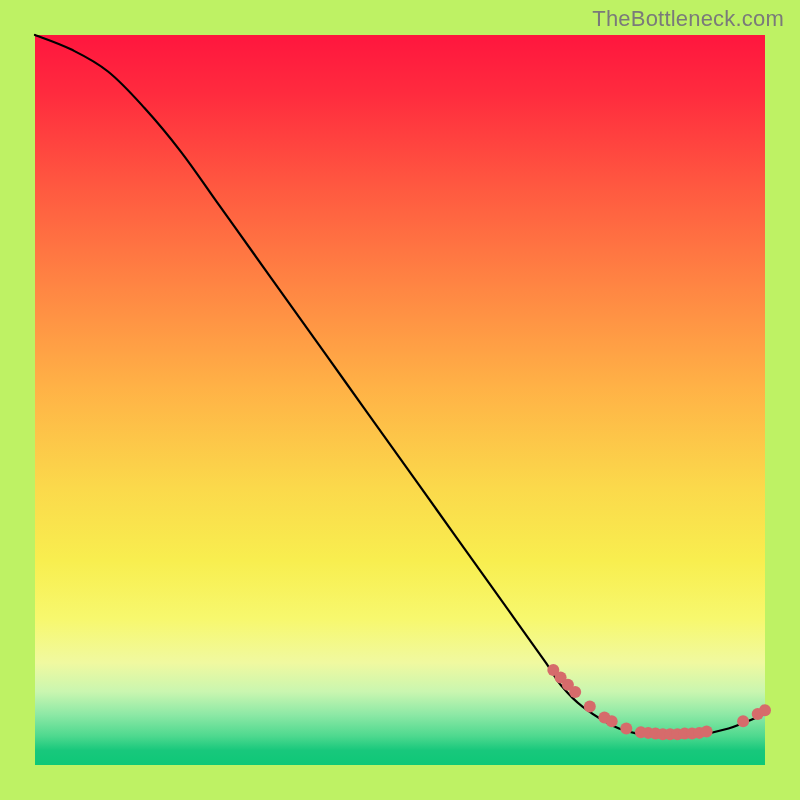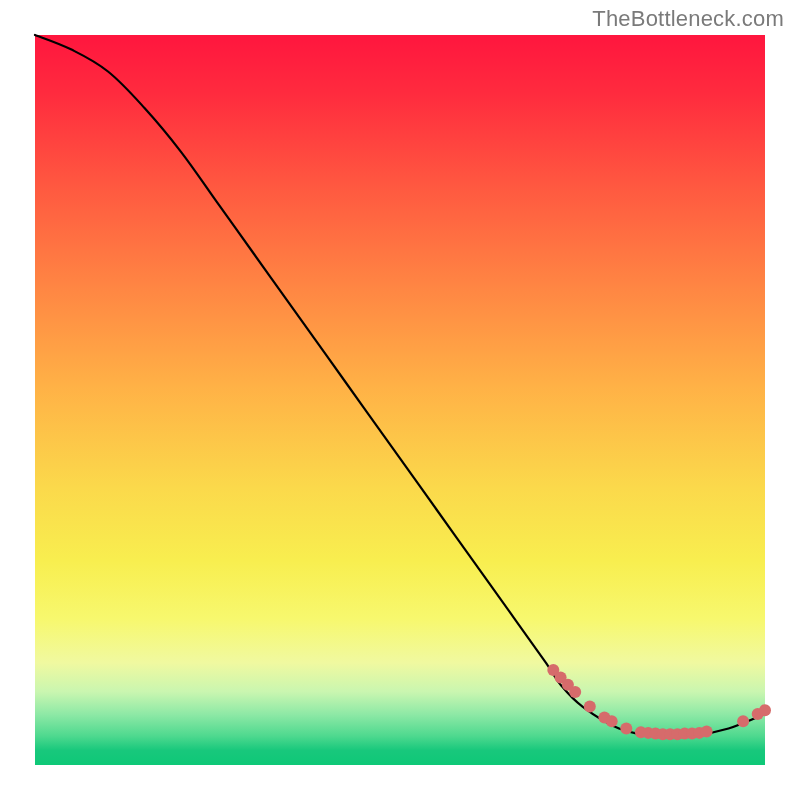--- a/index.html
+++ b/index.html
@@ -8,21 +8,21 @@
     width: 800px;
     height: 800px;
     background: #000;
     overflow: hidden;
     font-family: Arial, Helvetica, sans-serif;
   }
   .frame {
     position: relative;
     width: 800px;
     height: 800px;
-    background: #ffffff;
+    background: #bef264;
   }
   .plot-area {
     position: absolute;
     left: 35px;
     top: 35px;
     width: 730px;
     height: 730px;
     
     background: linear-gradient(
       to bottom,

